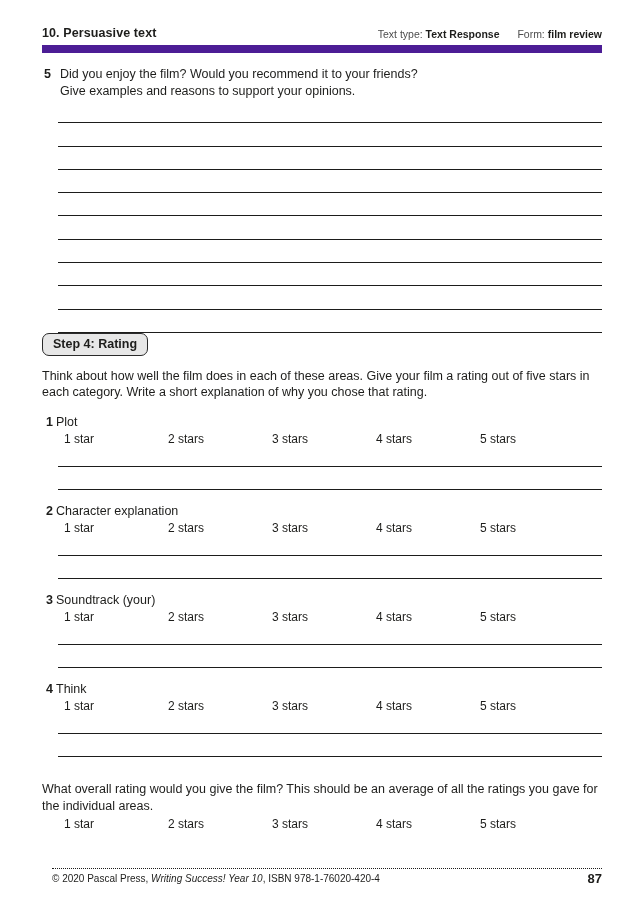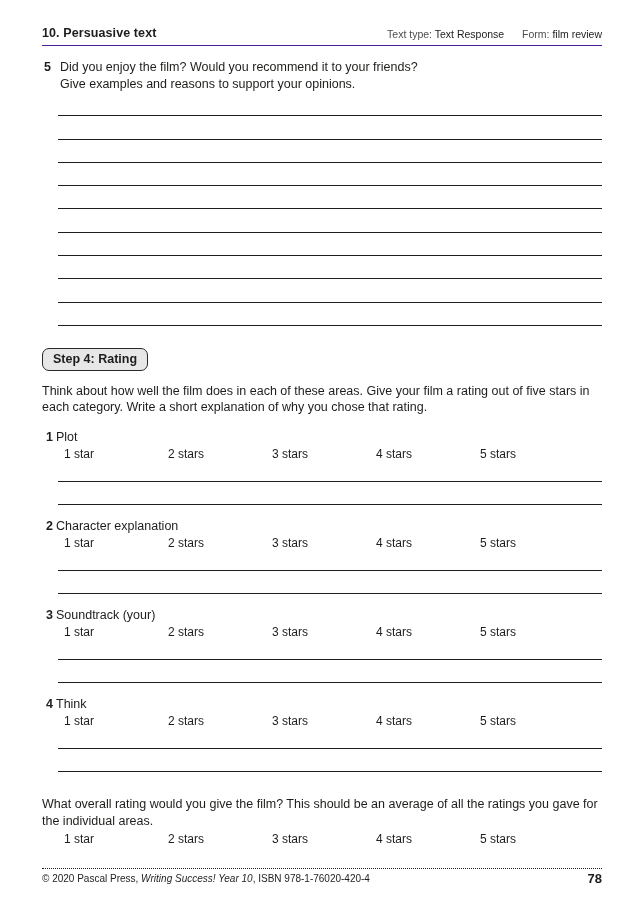--- a/index.html
+++ b/index.html
@@ -16,27 +16,27 @@
     background: #ffffff;
     padding: 26px 38px 0 42px;
     overflow: hidden;
   }
 
   
   .page-header {
     display: flex;
     justify-content: space-between;
     align-items: flex-end;
-    border-bottom: 1px solid #4c1d95;
+    border-bottom: 8px solid #4c1d95;
     padding-bottom: 5px;
   }
   .chapter { font-size: 12.5px; font-weight: bold; letter-spacing: 0.1px; }
   .meta { font-size: 10.5px; white-space: nowrap; }
   .meta-label { color: #4d4d4d; }
-  .meta-value { font-weight: normal; color: #1d1d1b; text-align: right; }
+  .meta-value { font-weight: bold; color: #1d1d1b; text-align: right; }
   .meta-gap { display: inline-block; width: 12px; }
 
   
   .question {
     display: flex;
     margin-top: 13px;
     font-size: 12.5px;
     line-height: 17px;
   }
   .q-num { font-weight: bold; width: 18px; flex: 0 0 18px; padding-left: 2px; }
@@ -44,21 +44,20 @@
 
   .answer-lines { margin-left: 16px; }
   .answer-lines .answer-line {
     height: 23.3px;
     border-bottom: 1.2px solid #1d1d1b;
   }
 
   
   .step-badge {
     display: inline-block;
-    margin-top: 22px;
     border: 1.6px solid #2a2a2a;
     border-radius: 7px;
     background: #e7e7e7;
     padding: 3px 10px 4px 10px;
     font-size: 12.5px;
     font-weight: bold;
   }
   .intro {
     margin-top: 12px;
     font-size: 12.5px;
@@ -89,21 +88,21 @@
     margin-top: 24px;
     font-size: 12.5px;
     line-height: 17px;
     max-width: 556px;
   }
   .overall-stars { margin-top: 1px; }
 
   
   .page-footer {
     position: absolute;
-    left: 42px; right: 38px; top: 868px;
+    left: 52px; right: 38px; top: 868px;
     border-top: 1.3px dotted #1d1d1b;
     padding-top: 4px;
     display: flex;
     justify-content: space-between;
     align-items: flex-start;
   }
   .copyright { font-size: 10px; color: #1d1d1b; }
   .copyright em { font-style: italic; }
   .page-num { font-size: 13px; font-weight: bold; line-height: 12px; }
 </style>
@@ -228,16 +227,16 @@
     <span class="star-option">2 stars</span>
     <span class="star-option">3 stars</span>
     <span class="star-option">4 stars</span>
     <span class="star-option">5 stars</span>
   </div>
 
   <div class="page-footer">
     <div class="copyright">
       <span>© 2020 Pascal Press, </span><em>Writing Success! Year 10</em><span>, ISBN 978-1-76020-420-4</span>
     </div>
-    <div class="page-num">78</div>
+    <div class="page-num">87</div>
   </div>
 
 </div>
 
 </body></html>

